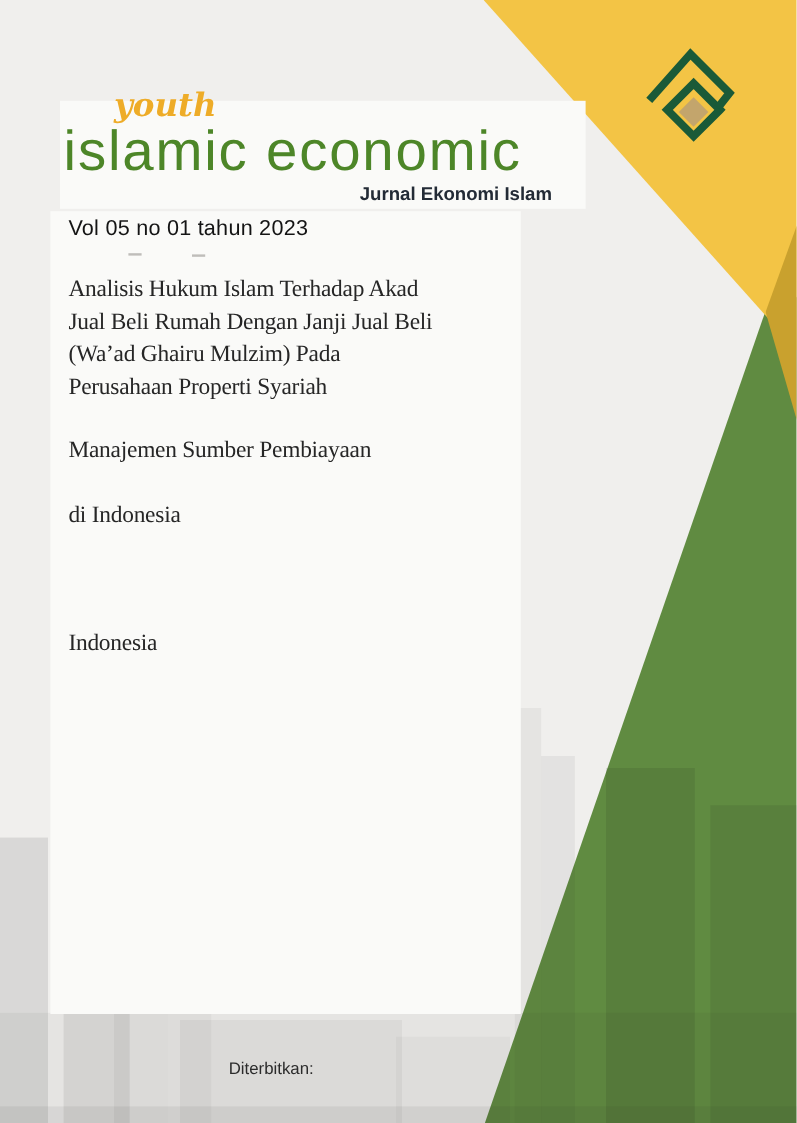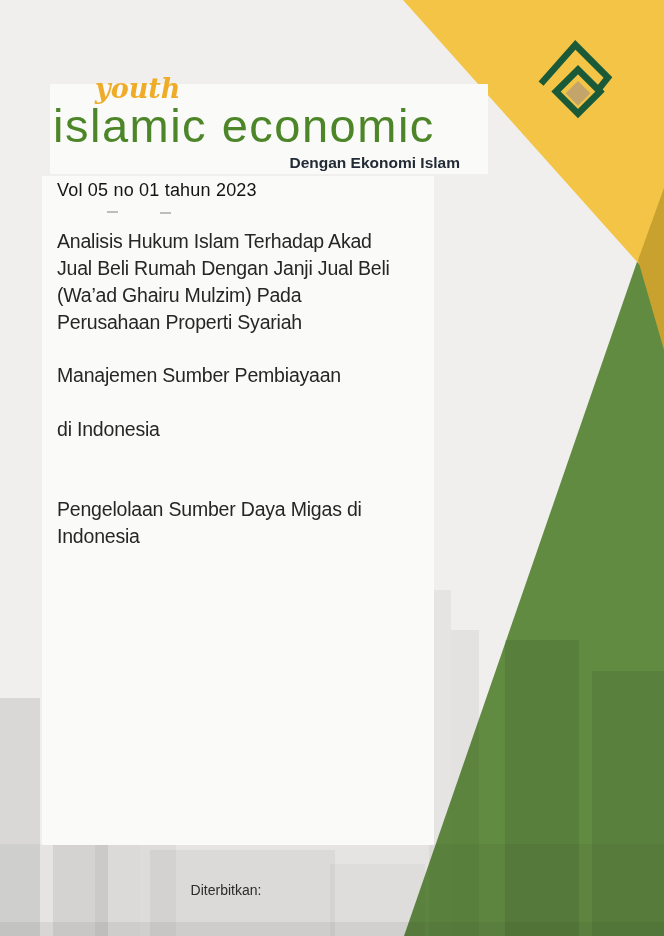--- a/index.html
+++ b/index.html
@@ -70,21 +70,21 @@
     color:var(--subtitle-dark,#232B36);
   }
   .edition{
     position:absolute;z-index:6;left:57px;top:180px;
     font-size:18px;font-weight:400;color:#141414;
     letter-spacing:.2px;
   }
   .dash{position:absolute;z-index:6;height:2px;width:11px;background:#bfbdba;}
   .dash-1{left:107px;top:211px;}
   .dash-2{left:160px;top:212px;}
-  .articles{position:absolute;z-index:6;left:57px;top:228px;width:380px;}
+  .articles{position:absolute;z-index:6;left:57px;top:228px;width:380px;font-family:Liberation Serif, serif;}
   .article{
     margin:0 0 26px 0;
     font-size:19.5px;line-height:27px;
     letter-spacing:-0.2px;
     color:var(--text-dark,#262626);
   }
   .article .line{white-space:nowrap;}
   .publisher{
     position:absolute;z-index:6;left:20px;top:878px;width:412px;
     text-align:center;color:#2b2b2b;
@@ -115,21 +115,21 @@
     <div class="bld b8 win"></div>
     <div class="bld basestrip"></div>
   </div>
 
   <div class="panel panel-logo"></div>
   <div class="panel panel-content"></div>
 
   <div class="masthead">
     <div class="script-word">youth</div>
     <div class="main-title">islamic economic</div>
-    <div class="subtitle">Dengan Ekonomi Islam</div>
+    <div class="subtitle">Jurnal Ekonomi Islam</div>
   </div>
 
   <svg class="logo" viewBox="0 0 100 100" xmlns="http://www.w3.org/2000/svg" aria-hidden="true">
     <path d="M75 62 L50 87 L25 62 L50 37 Z" fill="none" style="stroke:var(--logo-green,#1A5A38)" stroke-width="7.5"></path>
     <path d="M8 53 L47 9 L84 46 L73 60" fill="none" style="stroke:var(--logo-green,#1A5A38)" stroke-width="7.5"></path>
     <path d="M50 50 L64 64 L50 78 L36 64 Z" style="fill:var(--logo-tan,#C3A56C)"></path>
   </svg>
 
   <div class="edition">Vol 05 no 01 tahun 2023</div>
   <div class="dash dash-1"></div>
@@ -142,21 +142,21 @@
       <span class="line">(Wa’ad Ghairu Mulzim) Pada</span><br>
       <span class="line">Perusahaan Properti Syariah</span>
     </p>
     <p class="article">
       <span class="line">Manajemen Sumber Pembiayaan</span><br>
       <br>
       <span class="line">di Indonesia</span>
     </p>
     <p class="article">
       <br>
-      <span class="line">Pengelolaan Sumber Daya Migas di</span><br>
+      <br>
       <span class="line">Indonesia</span>
     </p>
   </div>
 
   <div class="publisher">
     <div>Diterbitkan:</div>
   </div>
 
 </div>
 

